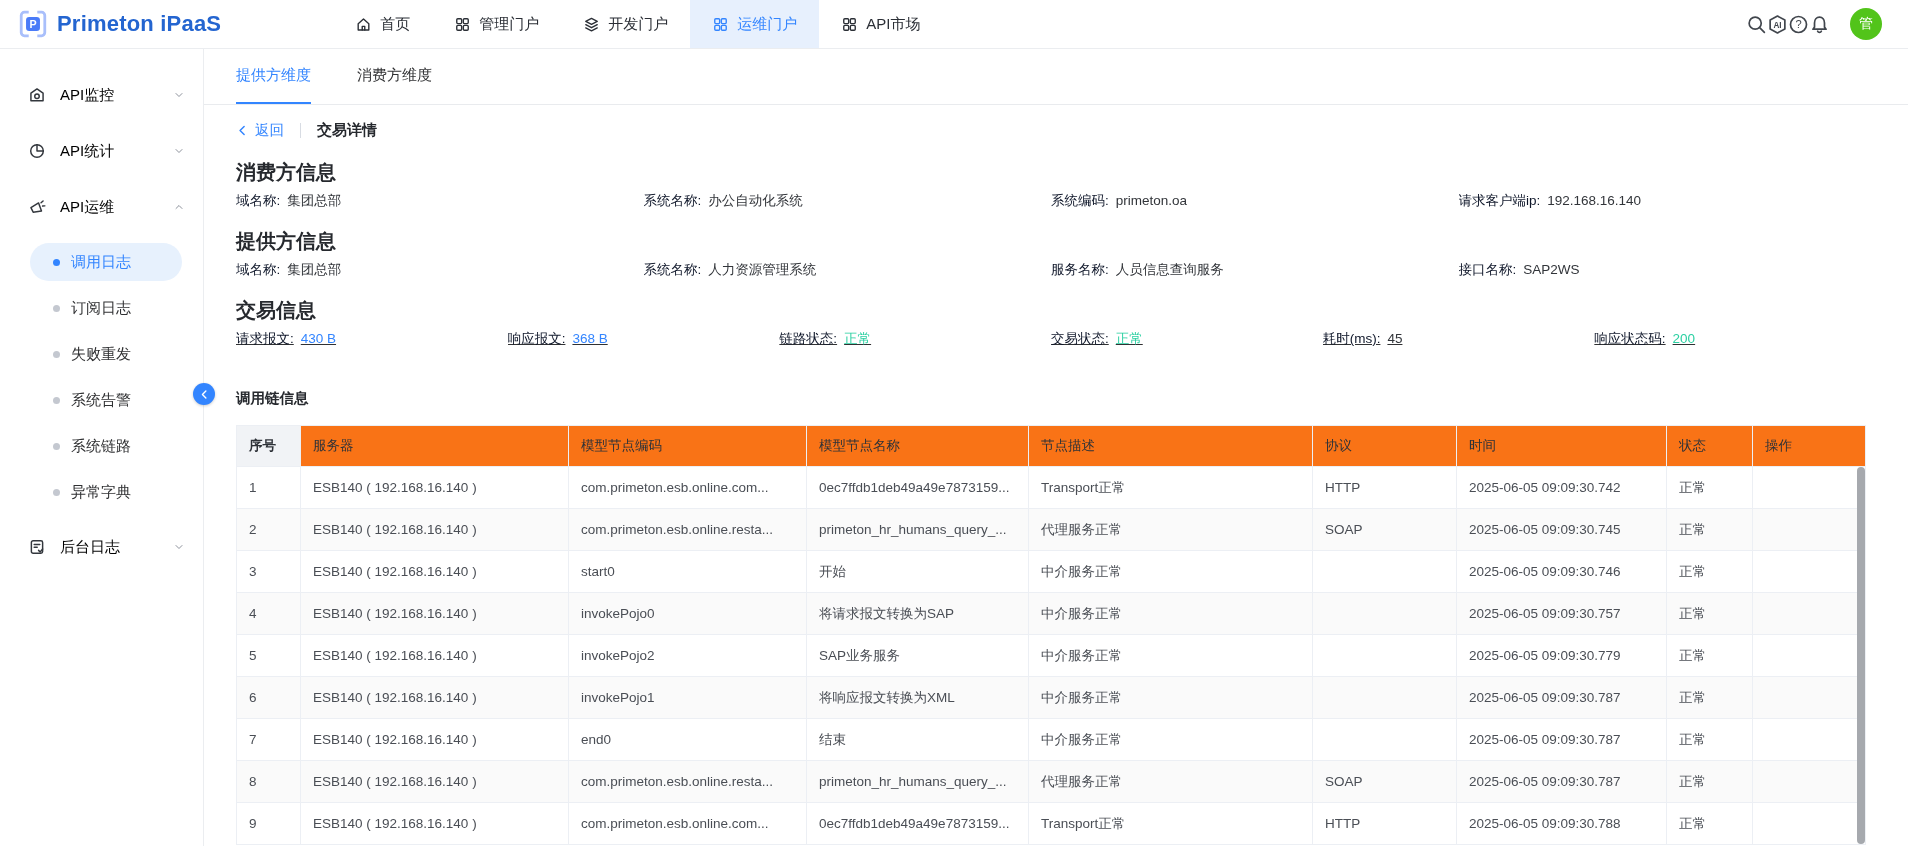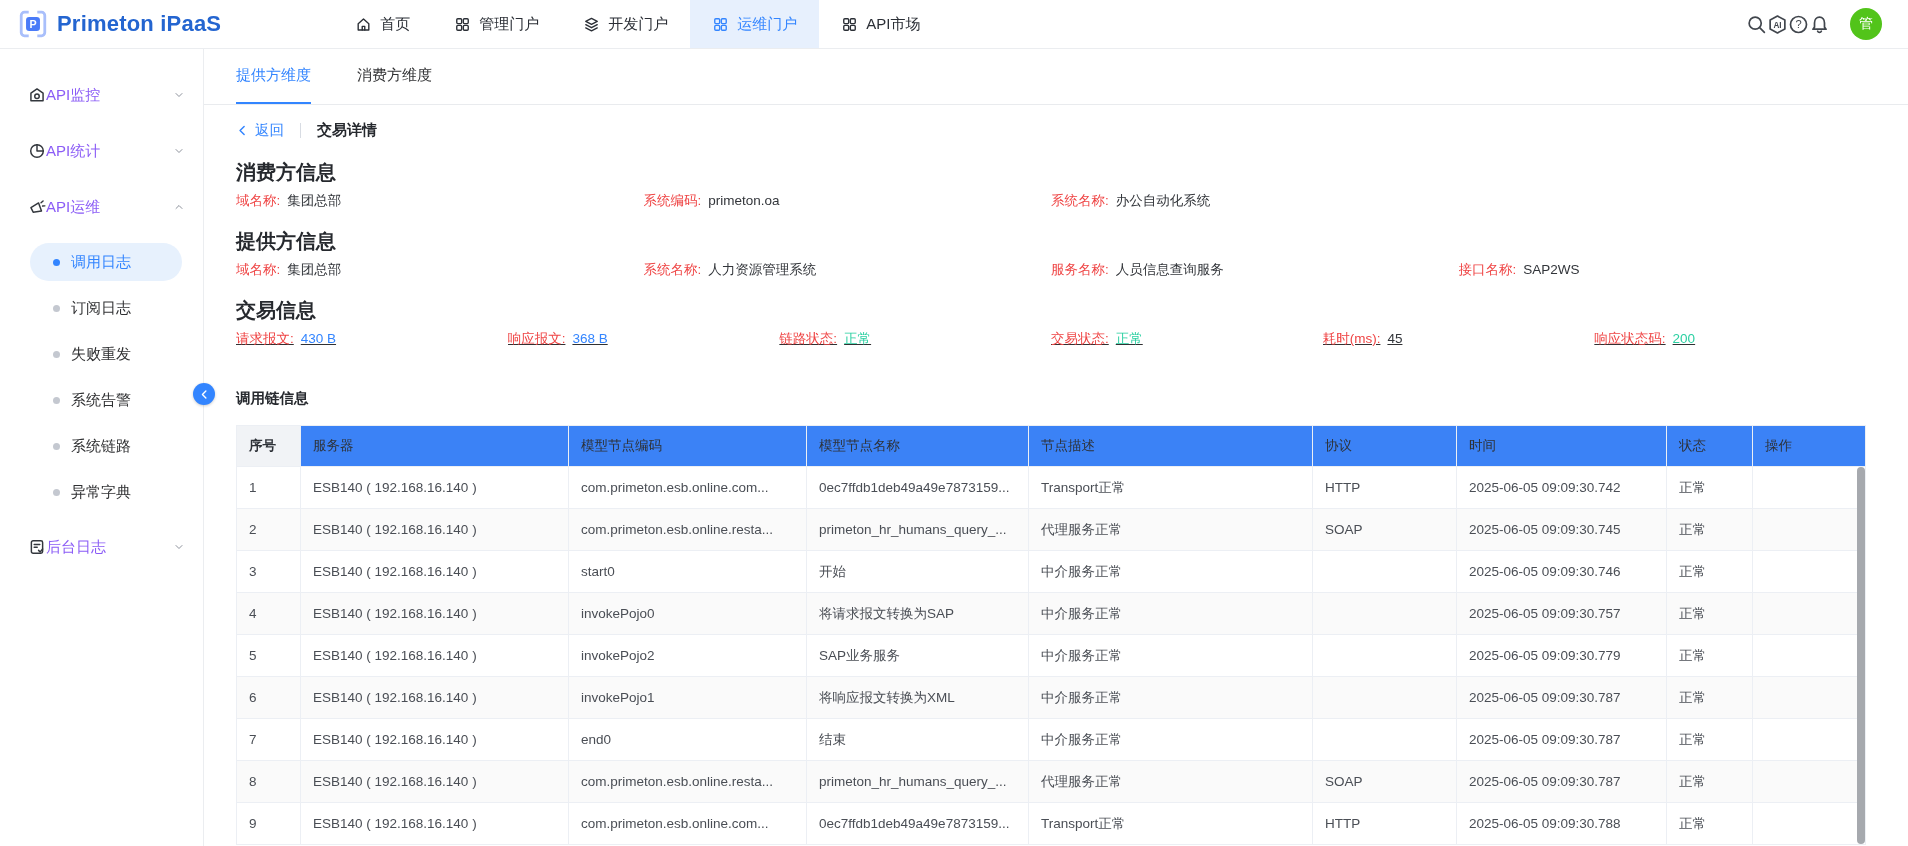--- a/index.html
+++ b/index.html
@@ -14,21 +14,21 @@
   .nav-item{display:flex;align-items:center;gap:8px;padding:0 22px;font-size:15px;color:#2b2f36;cursor:pointer;}
   .nav-item.active{background:#e7f0fd;color:#3385ff;}
   .nav-item svg{width:17px;height:17px;}
   .topbar-right{margin-left:auto;display:flex;align-items:center;gap:20px;padding-right:26px;}
   .tb-icon{width:21px;height:21px;color:#41464d;cursor:pointer;}
   .avatar{width:32px;height:32px;border-radius:50%;background:#52c41a;color:#fff;display:flex;align-items:center;justify-content:center;font-size:14px;cursor:pointer;}
 
   
   #body-row{display:flex;height:798px;}
   #sidebar{width:204px;border-right:1px solid #ebedf0;padding-top:18px;box-sizing:border-box;flex:none;background:#fff;}
-  .side-item{height:56px;display:flex;align-items:center;padding:0 18px 0 28px;font-size:15px;color:#8b5cf6;cursor:pointer;}
+  .side-item{height:56px;display:flex;align-items:center;padding:0 18px 0 28px;gap:14px;font-size:15px;color:#000000;cursor:pointer;}
   .side-item svg.mi{width:18px;height:18px;flex:none;color:#33373d;}
   .side-item .lbl{flex:1;}
   .chev{width:12px;height:12px;color:#8a8f99;flex:none;}
   .sub-item{height:38px;margin:8px 21px 8px 30px;display:flex;align-items:center;gap:11px;padding-left:23px;border-radius:20px;font-size:15px;color:#303133;cursor:pointer;}
   .sub-item .dot{width:7px;height:7px;border-radius:50%;background:#c4c8d0;flex:none;}
   .sub-item.selected{background:#e7f1fd;color:#3385ff;}
   .sub-item.selected .dot{background:#3385ff;}
 
   #main{flex:1;display:flex;flex-direction:column;min-width:0;position:relative;}
   #tabbar{height:55px;border-bottom:1px solid #e9ebee;display:flex;align-items:stretch;padding-left:32px;gap:46px;flex:none;}
@@ -40,34 +40,34 @@
   .back-link{display:flex;align-items:center;gap:6px;color:#3385ff;font-size:14.5px;cursor:pointer;}
   .back-link svg{width:13px;height:13px;}
   .tb-divider{width:1px;height:15px;background:#d8dce3;margin:0 16px;}
   .page-title{font-weight:bold;font-size:15px;color:#26292e;}
 
   .sec-title{font-weight:bold;font-size:20px;color:#26292e;margin-top:18px;height:17px;}
   .fields{display:grid;margin-top:16px;font-size:13.5px;height:18px;}
   .fields.cols4{grid-template-columns:repeat(4,1fr);}
   .fields.cols6{grid-template-columns:repeat(6,1fr);text-decoration:underline;}
   .field{white-space:nowrap;overflow:hidden;}
-  .f-label{color:#ef4444;}
+  .f-label{color:#0f172a;}
   .f-value{color:#32353a;margin-left:7px;}
   .f-value.link{color:#3385ff;cursor:pointer;}
   .f-value.success{color:#2bd0a2;}
 
   #callchain-head{display:flex;align-items:center;margin-top:42px;height:17px;}
   .cc-title{font-weight:bold;font-size:14.5px;color:#26292e;}
   #collapse-btn{position:absolute;left:-11px;top:334px;width:22px;height:22px;border-radius:50%;background:#3385ff;color:#fff;display:flex;align-items:center;justify-content:center;z-index:6;cursor:pointer;box-shadow:0 1px 3px rgba(0,0,0,.2);}
   #collapse-btn svg{width:11px;height:11px;}
 
   #table-wrap{margin-top:18px;position:relative;}
   table.cc{border-collapse:collapse;width:100%;table-layout:fixed;font-size:13.5px;}
   table.cc th,table.cc td{border:1px solid #eceff4;padding:0 12px;text-align:left;white-space:nowrap;overflow:hidden;text-overflow:ellipsis;font-weight:normal;}
-  table.cc th{height:40px;background:#3b82f6;color:#2e3238;}
+  table.cc th{height:40px;background:#f97316;color:#2e3238;}
   table.cc th:first-child{background:#f1f3f6;font-weight:bold;}
   table.cc td{height:41px;color:#4a4e55;}
   table.cc tbody tr:nth-child(even) td{background:#fafafa;}
   td.status{color:#2bd0a2;}
   #v-scrollbar{position:absolute;right:1px;top:42px;bottom:1px;width:8px;background:#a6a9ae;border-radius:4px;cursor:pointer;}
 </style>
 </head>
 <body>
 
 <div id="app">
@@ -241,22 +241,23 @@
           </span>
           <span class="tb-divider"></span>
           <span class="page-title">交易详情</span>
         </div>
 
         <div id="sections">
             <div>
               <div class="sec-title">消费方信息</div>
               <div class="fields cols4">
                 <div class="field"><span class="f-label">域名称:</span><span class="f-value plain">集团总部</span></div>
+                <div class="field"><span class="f-label">系统名称:</span><span class="f-value plain">办公自动化系统</span></div>
                 <div class="field"><span class="f-label">系统编码:</span><span class="f-value plain">primeton.oa</span></div>
-                <div class="field"><span class="f-label">系统名称:</span><span class="f-value plain">办公自动化系统</span></div>
+                <div class="field"><span class="f-label">请求客户端ip:</span><span class="f-value plain">192.168.16.140</span></div>
               </div>
             </div>
             <div>
               <div class="sec-title">提供方信息</div>
               <div class="fields cols4">
                 <div class="field"><span class="f-label">域名称:</span><span class="f-value plain">集团总部</span></div>
                 <div class="field"><span class="f-label">系统名称:</span><span class="f-value plain">人力资源管理系统</span></div>
                 <div class="field"><span class="f-label">服务名称:</span><span class="f-value plain">人员信息查询服务</span></div>
                 <div class="field"><span class="f-label">接口名称:</span><span class="f-value plain">SAP2WS</span></div>
               </div>

